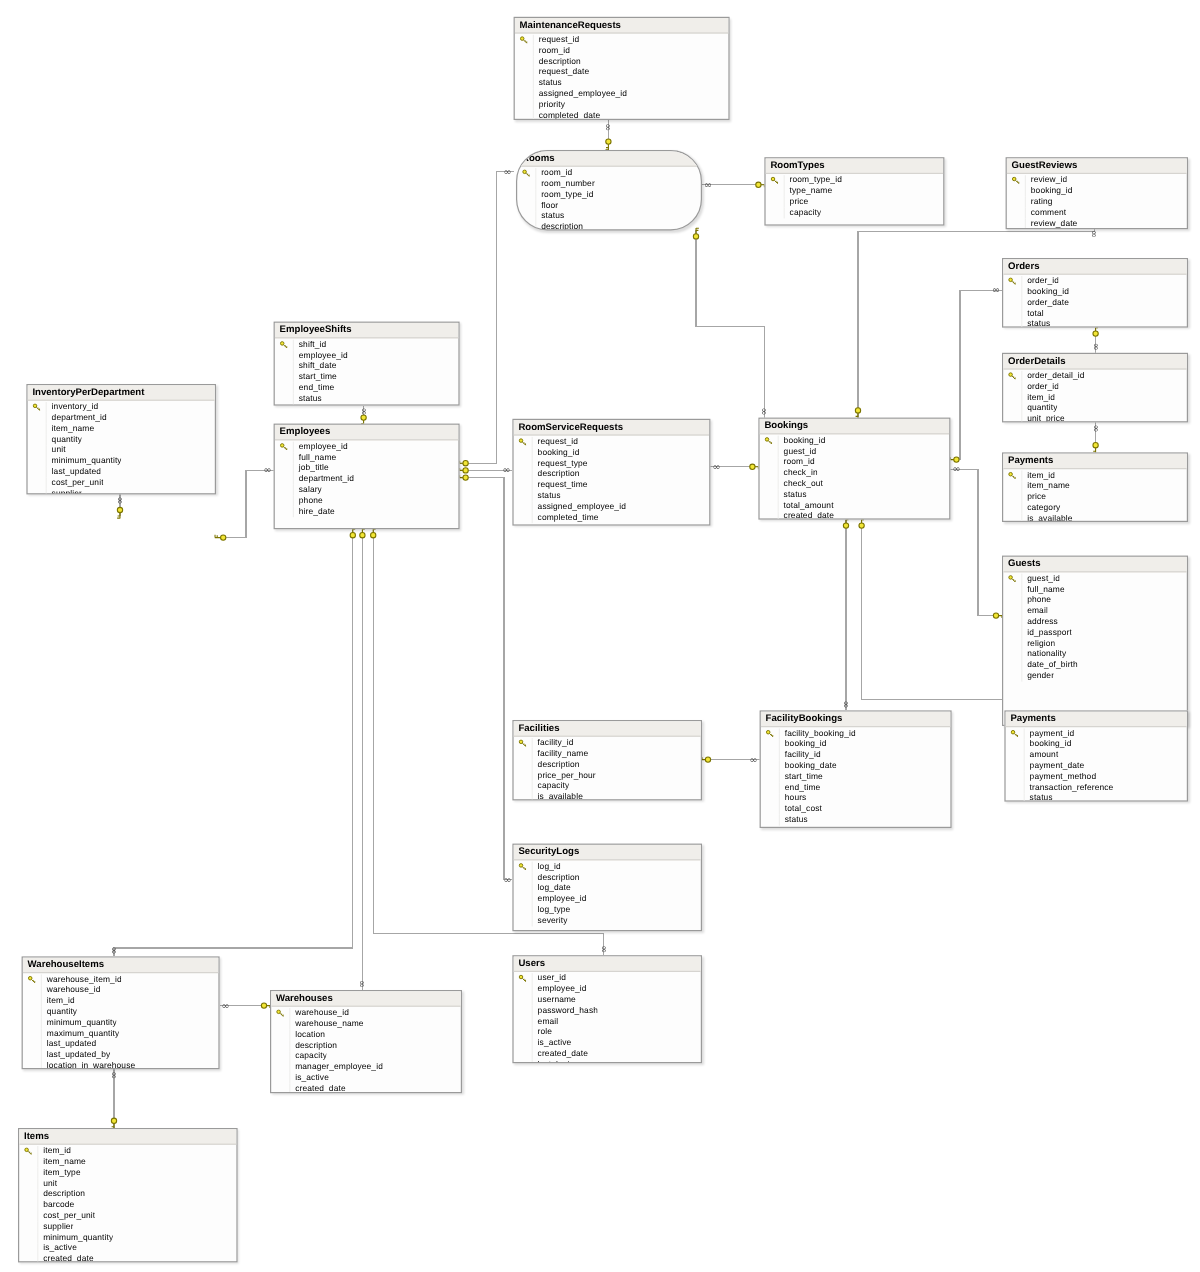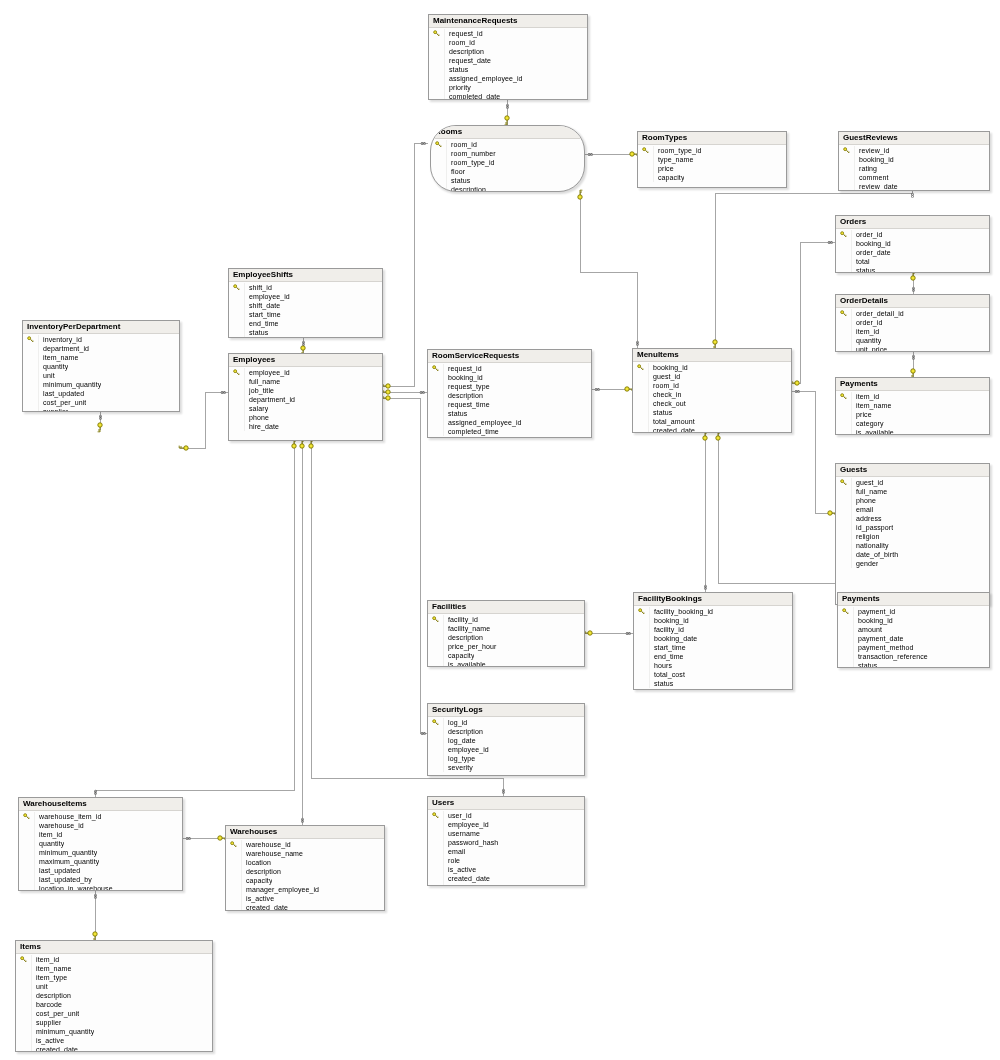--- a/index.html
+++ b/index.html
@@ -181,21 +181,21 @@
         <circle cx="0" cy="0" r="2.2"></circle>
       </g>
       <text class="inf-marker" transform="translate(188,838) rotate(0)">∞</text>
       <polyline points="95,891 95,940"></polyline>
       <g class="key-marker" transform="translate(95,934) rotate(90)">
         <path d="M1.5 0 H7 M5 0 V2 M6.8 0 V2.4"></path>
         <circle cx="0" cy="0" r="2.2"></circle>
       </g>
       <text class="inf-marker" transform="translate(95,896) rotate(90)">∞</text>
     </svg>
-<div class="tbl" style="left: 428px; top: 14px; width: 160px; height: 86px;">
+<div class="tbl" style="left: 428px; top: 14px; width: 180px; height: 86px;">
       <div class="tbl-h">MaintenanceRequests</div>
       <div class="tbl-b">
         <div class="row">
           <span class="ico">
             <svg width="7" height="7" viewBox="0 0 10 10">
               <circle cx="3.1" cy="3.1" r="2.1" fill="var(--key-fill)" stroke="var(--key-stroke)" stroke-width="1.1"></circle>
               <path d="M4.7 4.7 L8.5 8.5 M8.5 8.5 L8.5 6.4 M6.7 6.7 L6.7 5.2" stroke="var(--key-stroke)" stroke-width="1.1" fill="none"></path>
             </svg>
           </span>
           <span class="cname">request_id</span>
@@ -454,21 +454,21 @@
           <span class="ico"></span>
           <span class="cname">date_of_birth</span>
         </div>
         <div class="row">
           <span class="ico"></span>
           <span class="cname">gender</span>
         </div>
       </div>
     </div>
     <div class="tbl" style="left: 632px; top: 348px; width: 160px; height: 85px;">
-      <div class="tbl-h">MenuItems</div>
+      <div class="tbl-h">Bookings</div>
       <div class="tbl-b">
         <div class="row">
           <span class="ico">
             <svg width="7" height="7" viewBox="0 0 10 10">
               <circle cx="3.1" cy="3.1" r="2.1" fill="var(--key-fill)" stroke="var(--key-stroke)" stroke-width="1.1"></circle>
               <path d="M4.7 4.7 L8.5 8.5 M8.5 8.5 L8.5 6.4 M6.7 6.7 L6.7 5.2" stroke="var(--key-stroke)" stroke-width="1.1" fill="none"></path>
             </svg>
           </span>
           <span class="cname">booking_id</span>
         </div>
@@ -941,21 +941,21 @@
         <div class="row">
           <span class="ico"></span>
           <span class="cname">is_active</span>
         </div>
         <div class="row">
           <span class="ico"></span>
           <span class="cname">created_date</span>
         </div>
       </div>
     </div>
-    <div class="tbl" style="left: 15px; top: 940px; width: 198px; height: 112px;">
+    <div class="tbl" style="left: 15px; top: 940px; width: 183px; height: 112px;">
       <div class="tbl-h">Items</div>
       <div class="tbl-b">
         <div class="row">
           <span class="ico">
             <svg width="7" height="7" viewBox="0 0 10 10">
               <circle cx="3.1" cy="3.1" r="2.1" fill="var(--key-fill)" stroke="var(--key-stroke)" stroke-width="1.1"></circle>
               <path d="M4.7 4.7 L8.5 8.5 M8.5 8.5 L8.5 6.4 M6.7 6.7 L6.7 5.2" stroke="var(--key-stroke)" stroke-width="1.1" fill="none"></path>
             </svg>
           </span>
           <span class="cname">item_id</span>

